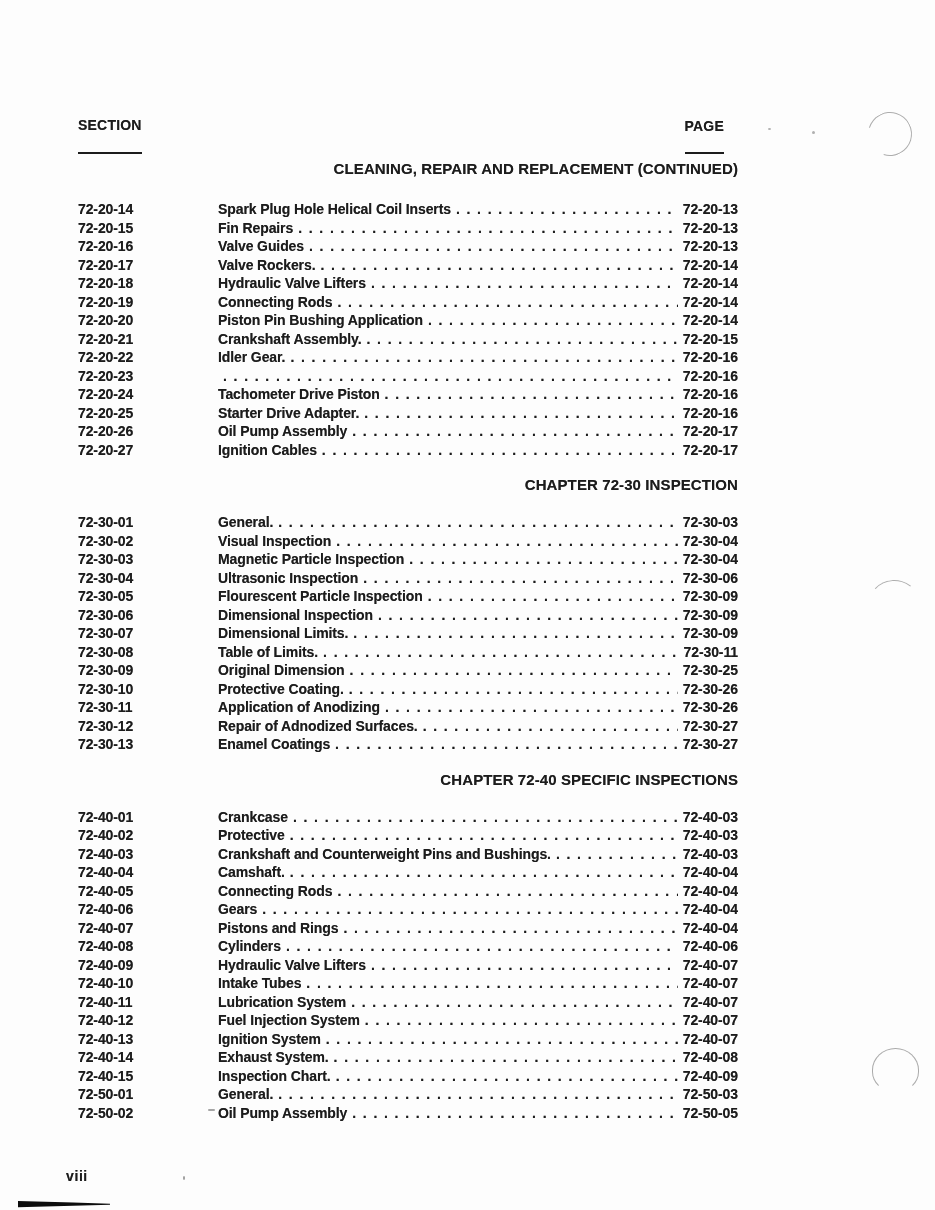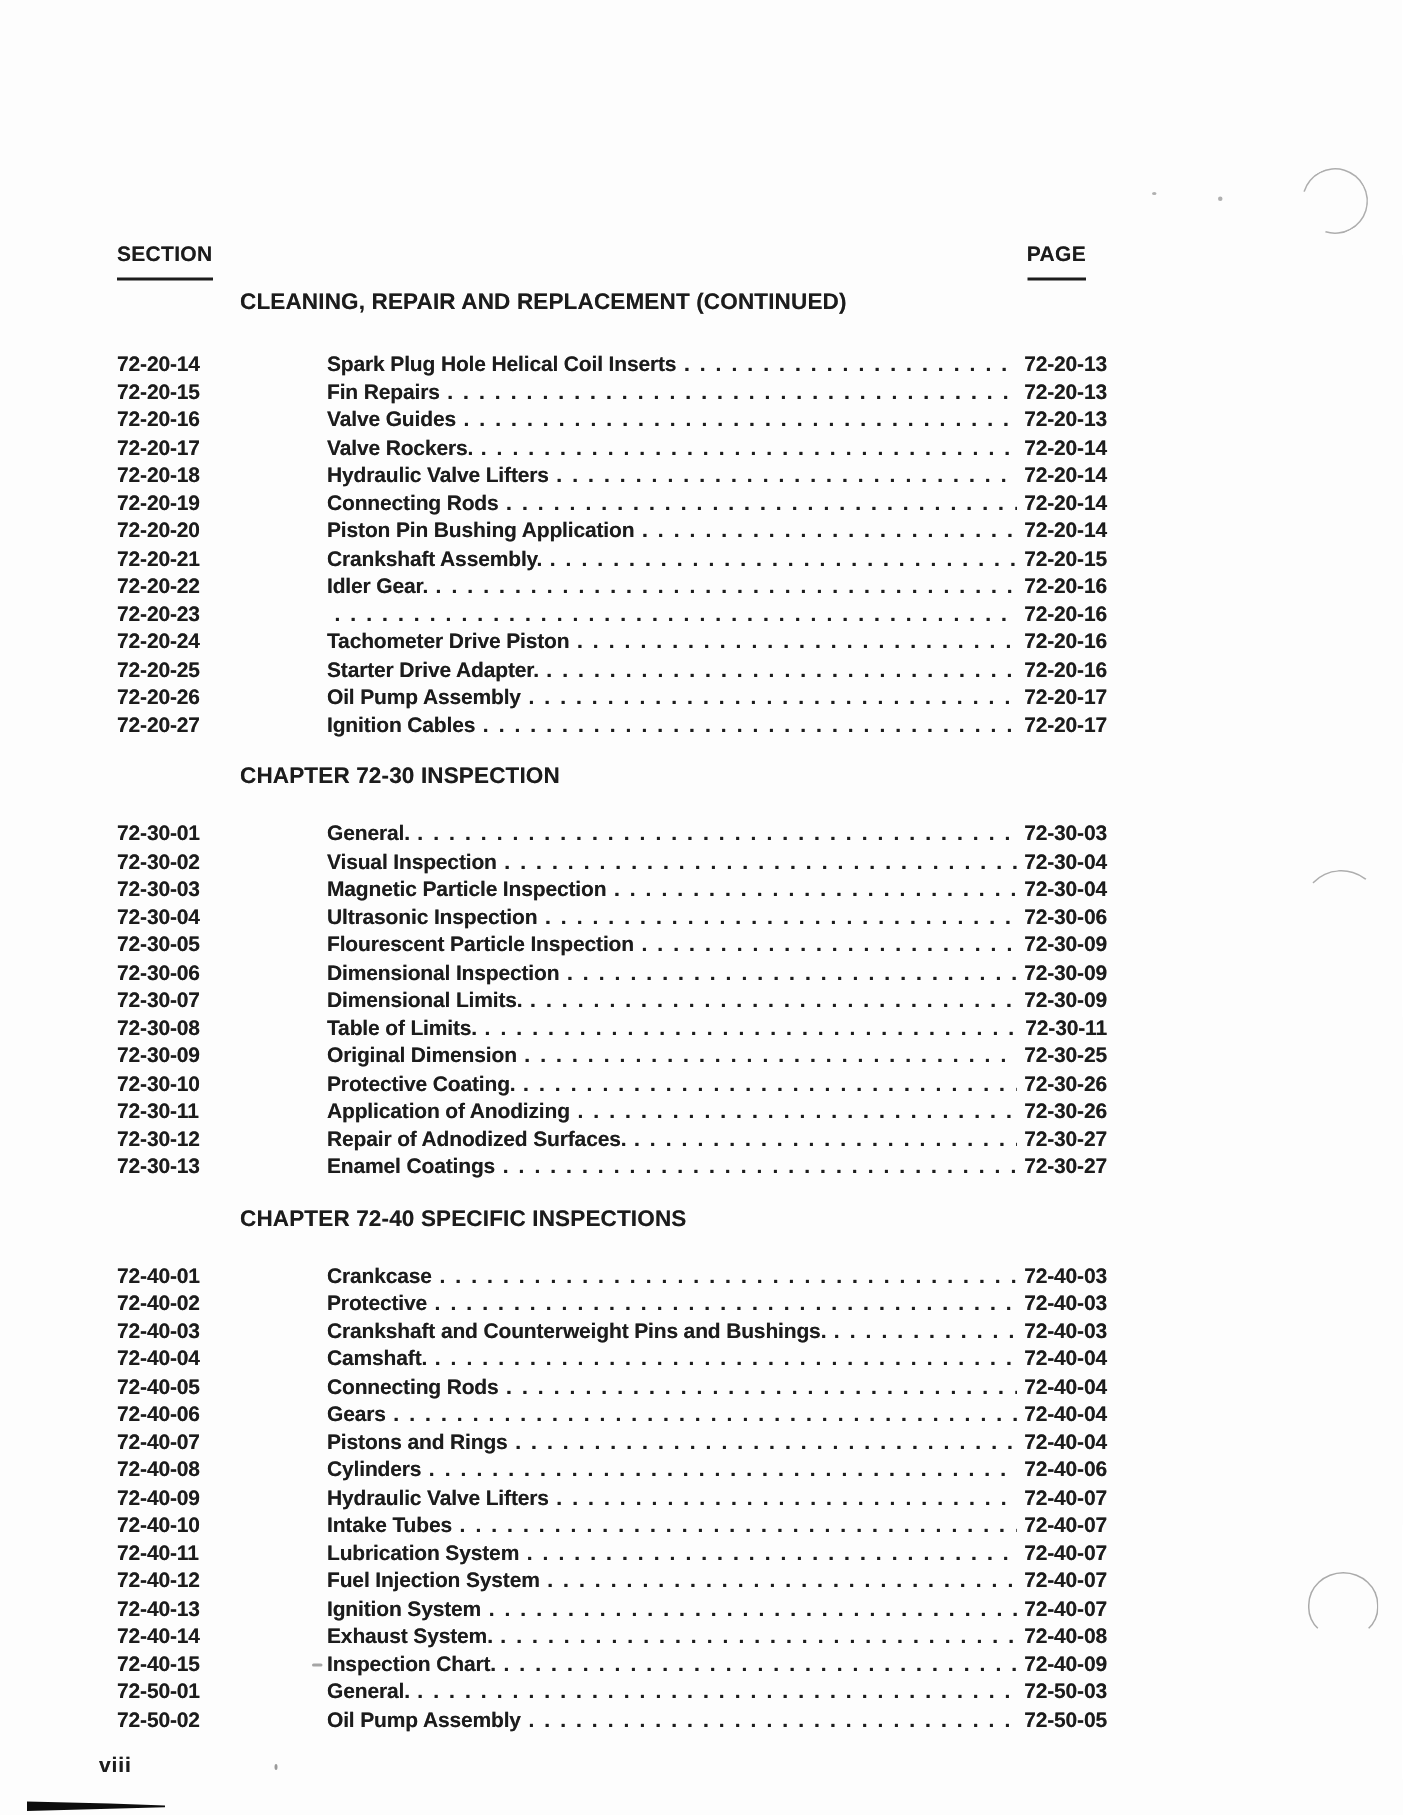--- a/index.html
+++ b/index.html
@@ -8,29 +8,29 @@
     width:935px; height:1210px;
     background:#fdfdfd;
     font-family:"Liberation Sans","DejaVu Sans",sans-serif;
     color:#1c1c1c;
     overflow:hidden;
     text-shadow:0 0 0.4px rgba(10,10,10,0.55);
   }
   .content { position:absolute; left:78px; top:118px; width:660px; }
 
   .col-header { display:flex; justify-content:space-between; font-size:14px; font-weight:700; letter-spacing:0.2px; }
-  .col-header .u { display:inline-block; border-bottom:2px solid #1c1c1c; padding-bottom:8px; line-height:15px;margin-top:44px; }
+  .col-header .u { display:inline-block; border-bottom:2px solid #1c1c1c; padding-bottom:18px; line-height:15px; }
   .page-lbl-wrap { margin-right:14px; }
 
   .cont-title {
-    margin-top:6px; text-align:left; padding-left:82px;
+    margin-top:6px; text-align:right; padding-left:82px;
     font-size:15px; font-weight:700; letter-spacing:0.1px; line-height:17px;
   }
   .chapter-heading {
-    text-align:left; padding-left:82px;
+    text-align:right; padding-left:82px;
     font-size:15px; font-weight:700; letter-spacing:0.1px;
     margin:17px 0 20px; line-height:17px;
   }
   #toc > .rows:first-child { margin-top:23px; }
 
   .row { display:flex; align-items:baseline; font-size:14px; font-weight:700; line-height:18.5px; letter-spacing:-0.1px; }
   .sec   { flex:none; width:140px; }
   .title { flex:none; white-space:nowrap; }
   .leader{ flex:1 1 0; overflow:hidden; white-space:nowrap; padding:0 5px 0 5px; word-spacing:3px; }
   .pg    { flex:none; width:60px; text-align:right; }

